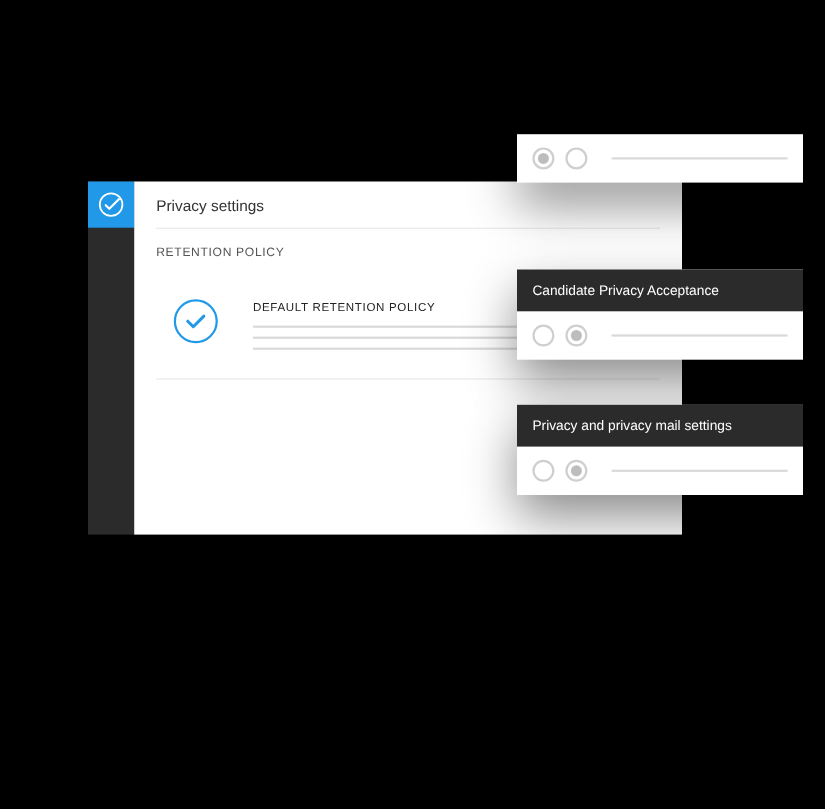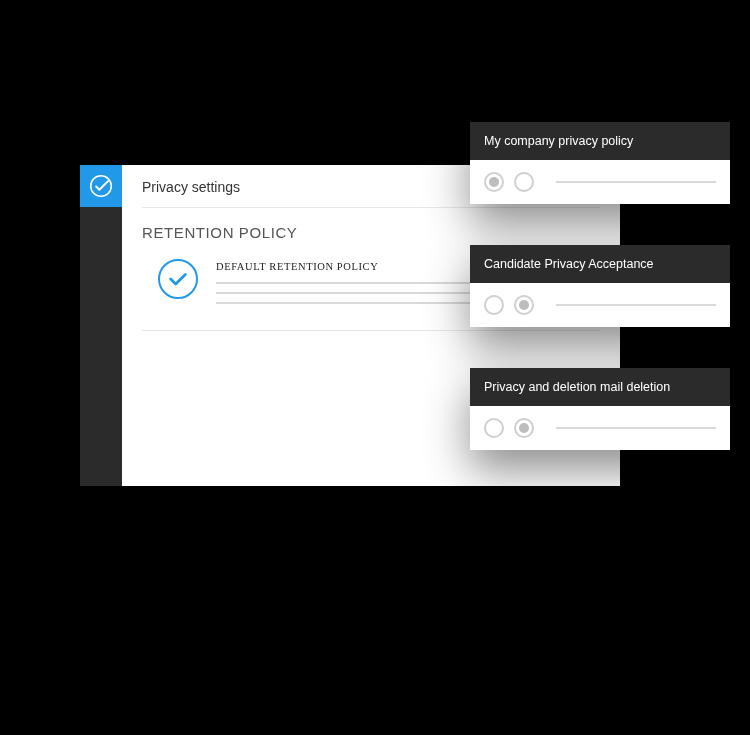--- a/index.html
+++ b/index.html
@@ -44,32 +44,31 @@
       overflow: hidden;
     }
     .page-title {
       font-size: 14px;
       font-weight: 400;
       color: #333;
       padding-bottom: 12px;
     }
     .hr { height: 1px; background: #e8e8e8; width: 100%; }
     .section-label {
-      font-size: 15px;
+      font-size: 11px;
       letter-spacing: 0.6px;
       color: #555;
-      margin: 16px 0 12px 0;
+      margin: 16px 0 30px 0;
       text-transform: uppercase;
     }
     .option {
       display: flex;
       align-items: flex-start;
-      gap: 18px;
+      gap: 32px;
       padding: 6px 0 18px 16px;
-      font-family: Liberation Serif, serif;
     }
     .circle-check {
       width: 40px; height: 40px;
       border: 2px solid #2199e8;
       border-radius: 50%;
       display: flex; align-items: center; justify-content: center;
       flex-shrink: 0;
     }
     .circle-check svg { width: 22px; height: 22px; }
     .circle-empty {
@@ -187,37 +186,36 @@
         <div class="skel-line short"></div>
       </div>
     </div>
 
     <div class="hr"></div>
 
   </div>
 </div>
 
 <div class="card card1">
-  <div class="card-header">My company privacy policy</div>
   <div class="card-body">
     <div class="mini-radio selected"></div>
     <div class="mini-radio"></div>
     <div class="mini-line"></div>
   </div>
 </div>
 
 <div class="card card2">
   <div class="card-header">Candidate Privacy Acceptance</div>
   <div class="card-body">
     <div class="mini-radio"></div>
     <div class="mini-radio selected"></div>
     <div class="mini-line"></div>
   </div>
 </div>
 
 <div class="card card3">
-  <div class="card-header">Privacy and deletion mail deletion</div>
+  <div class="card-header">Privacy and privacy mail settings</div>
   <div class="card-body">
     <div class="mini-radio"></div>
     <div class="mini-radio selected"></div>
     <div class="mini-line"></div>
   </div>
 </div>
 
 </body></html>

